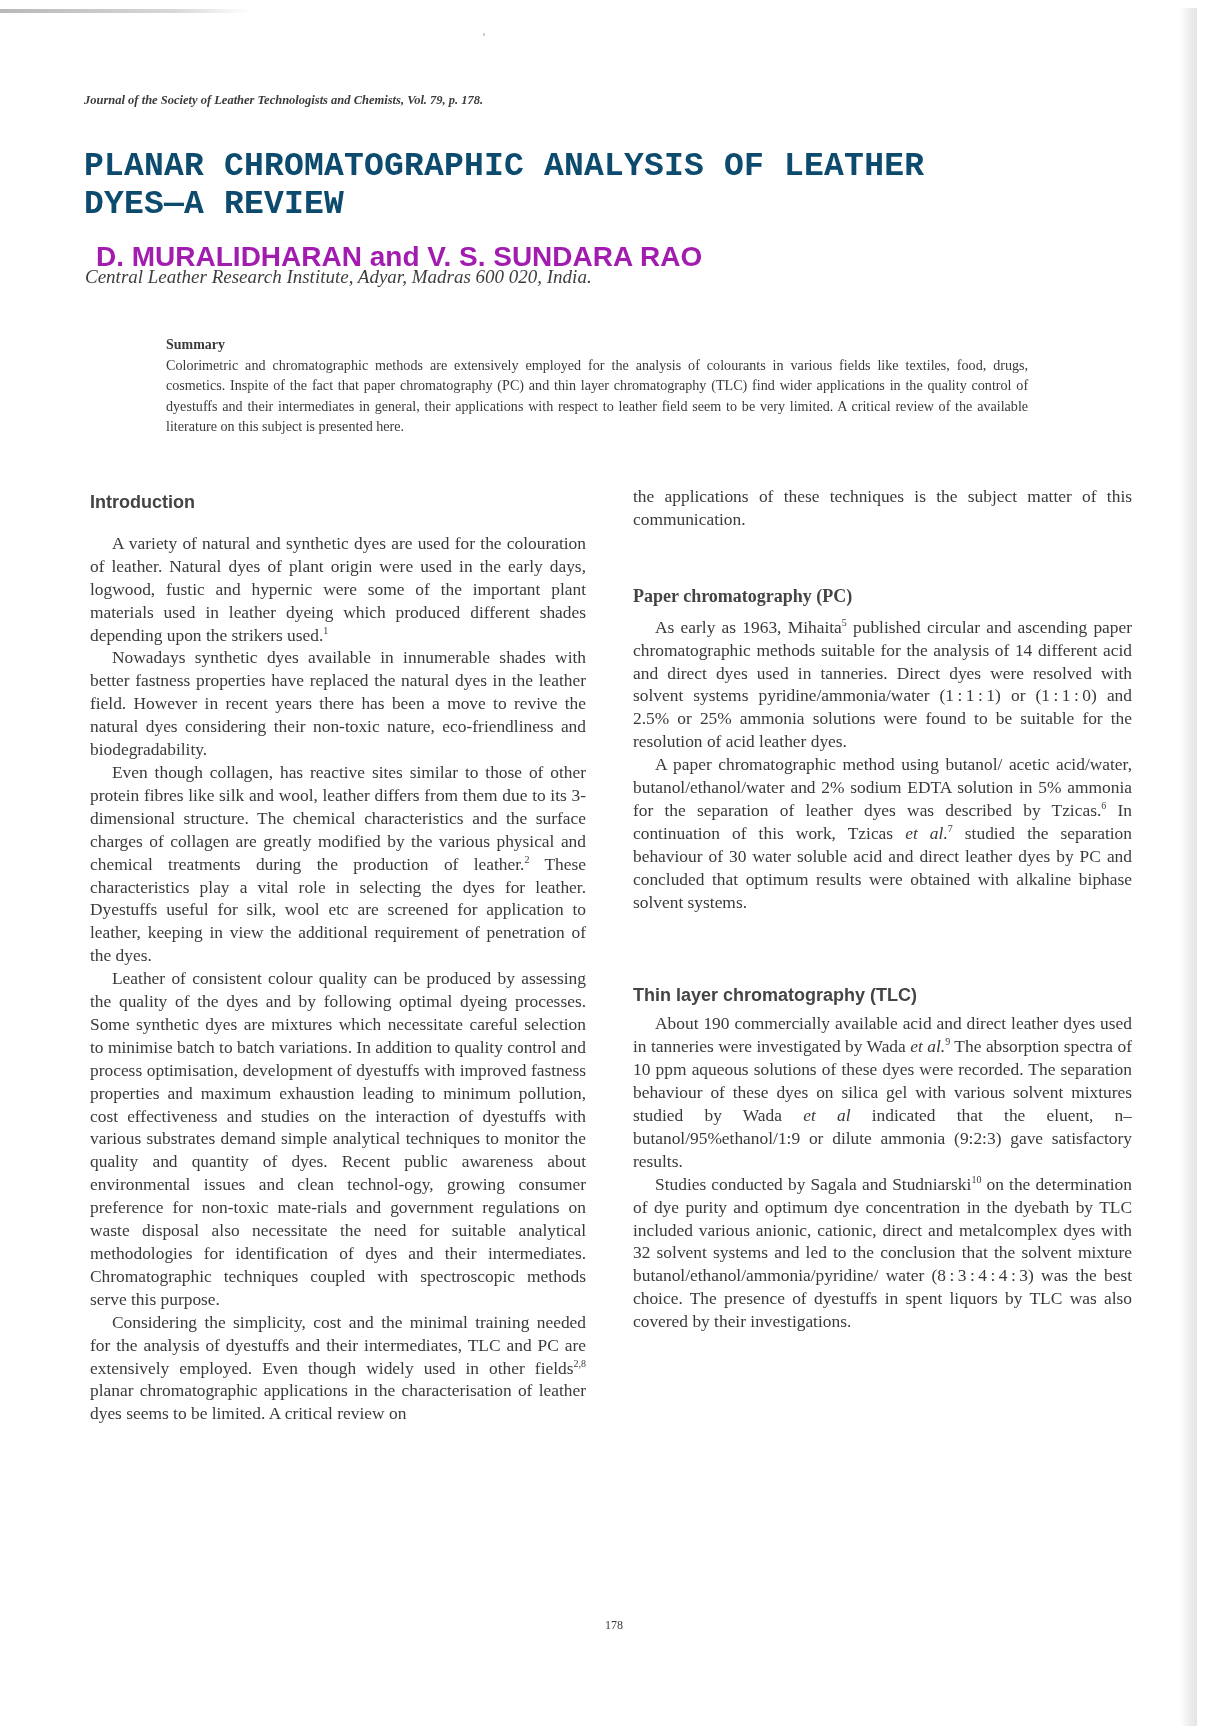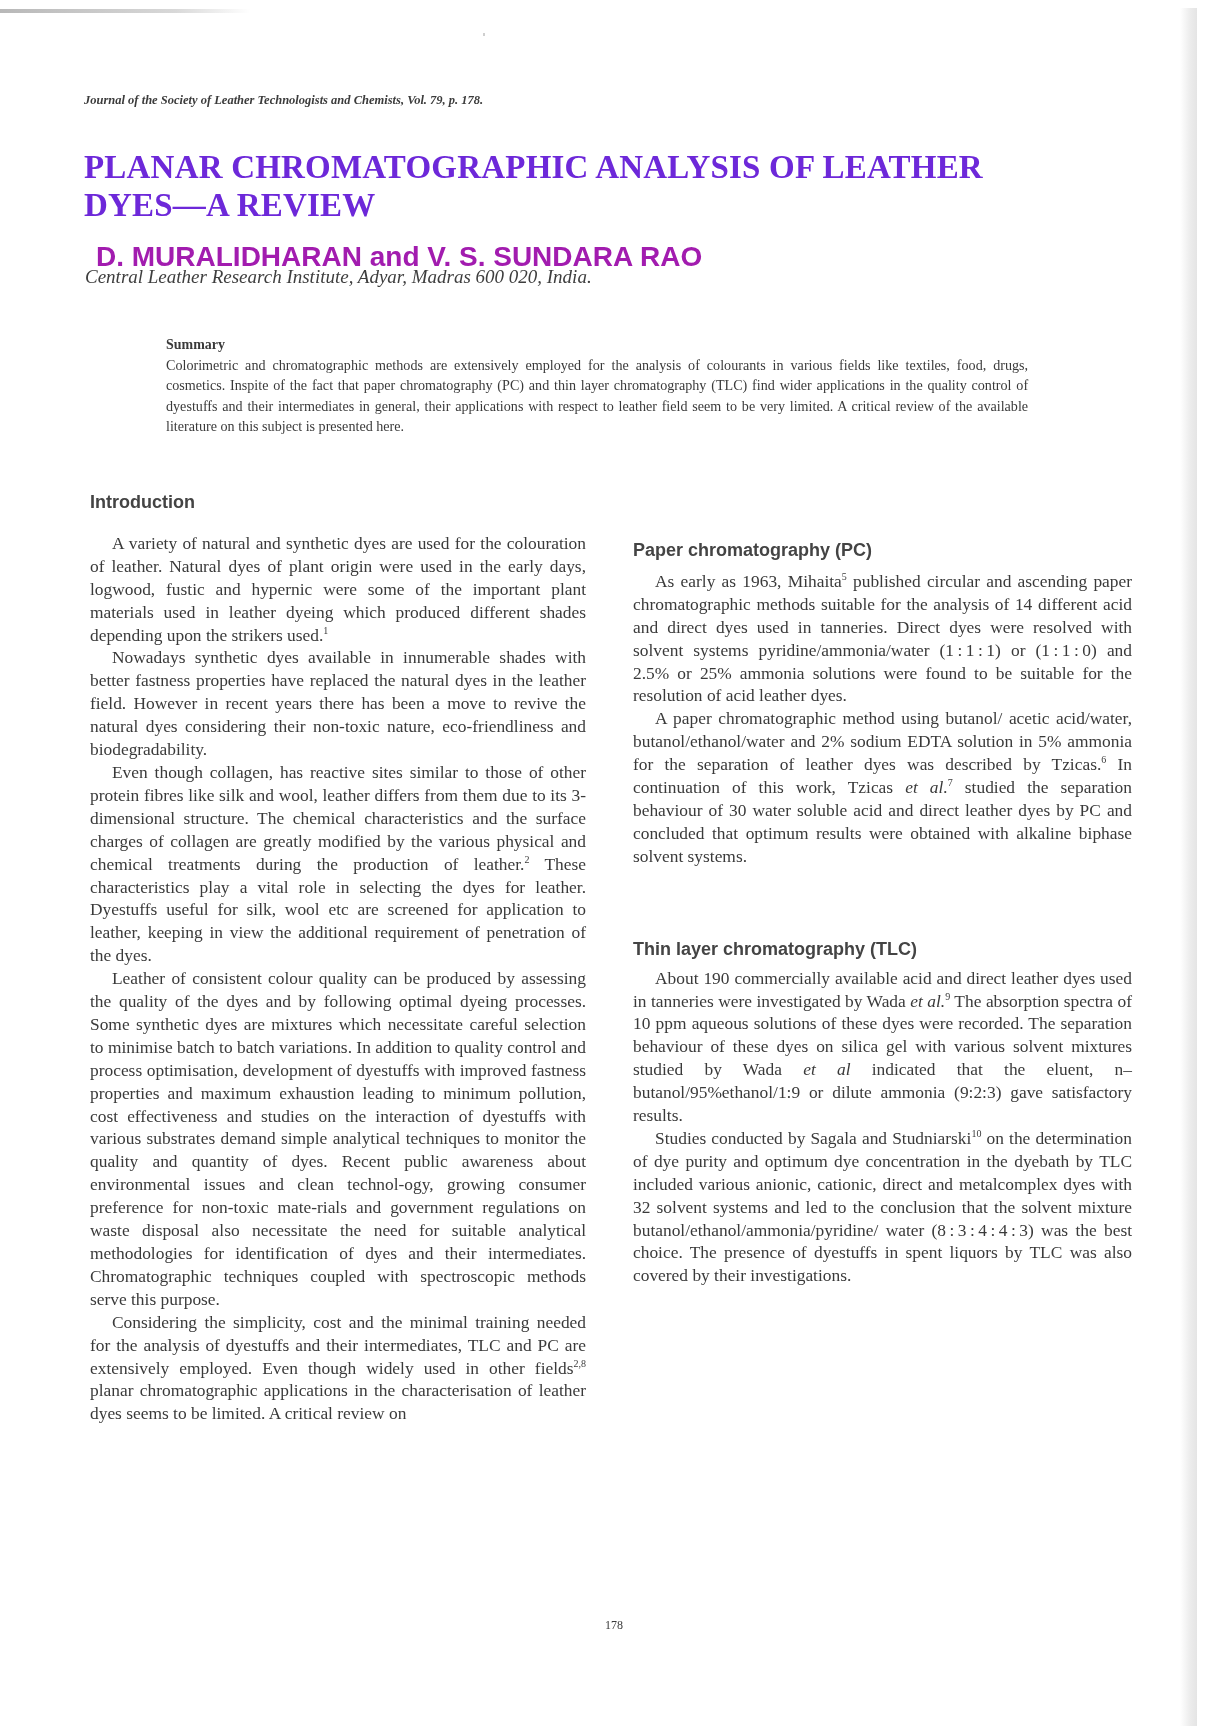--- a/index.html
+++ b/index.html
@@ -14,22 +14,22 @@
   .right-edge {
     position: absolute; left: 1180px; top: 8px; width: 17px; height: 1718px;
     background: linear-gradient(to right, #ffffff, #ececec 60%, #e4e4e4);
   }
   .journal-line {
     position: absolute; left: 84px; top: 93px;
     font-family: "Liberation Serif", serif; font-style: italic; font-size: 12.5px; color: #3c3c3c; font-weight: bold;
   }
   .title {
     position: absolute; left: 84px; top: 148px; width: 1000px;
-    font-family: Liberation Serif, serif; font-weight: bold; font-size: 33px; line-height: 38px;
-    color: #6d28d9; letter-spacing: 0.2px;
+    font-family: Liberation Mono, monospace; font-weight: bold; font-size: 33px; line-height: 38px;
+    color: #0c4a6e; letter-spacing: 0.2px;
   }
   .authors {
     position: absolute; left: 96px; top: 241px;
     font-family: "Liberation Sans", sans-serif; font-weight: bold; font-size: 28px; color: #a21caf;
   }
   .affiliation {
     position: absolute; left: 85px; top: 266px;
     font-family: "Liberation Serif", serif; font-style: italic; font-size: 19px; color: #3e3e3e;
   }
   .summary {
@@ -45,21 +45,21 @@
   }
   .col-left { left: 90px; top: 491px; width: 496px; }
   .col-right { left: 633px; top: 485px; width: 499px; }
   .col p { margin: 0; text-indent: 22px; }
   .col p.noindent { text-indent: 0; }
   .section-heading {
     font-family: "Liberation Sans", sans-serif; font-weight: bold; font-size: 18px; color: #444;
     margin: 0; text-indent: 0 !important;
   }
   .h-intro { margin-top: 0; margin-bottom: 18px; }
-  .h-pc { margin-top: 54px; margin-bottom: 8px; }
+  .h-pc { margin-top: 54px; margin-bottom: 8px; font-family: Liberation Serif, serif; }
   .h-tlc { margin-top: 70px; margin-bottom: 6px; }
   sup { font-size: 10px; line-height: 0; vertical-align: 7px; }
   .page-number {
     position: absolute; left: 605px; top: 1618px;
     font-family: "Liberation Serif", serif; font-size: 12px; color: #3a3a3a;
   }
   .spec { position: absolute; left: 483px; top: 33px; width: 2px; height: 3px; background: #cfcfcf; }
 </style>
 </head>
 <body>
@@ -86,20 +86,21 @@
 <div class="col col-left">
   <h2 class="section-heading h-intro">Introduction</h2>
   <p><span>A variety of natural and synthetic dyes are used for the colouration of leather. Natural dyes of plant origin were used in the early days, logwood, fustic and hypernic were some of the important plant materials used in leather dyeing which produced different shades depending upon the strikers used.</span><sup>1</sup></p>
   <p>Nowadays synthetic dyes available in innumerable shades with better fastness properties have replaced the natural dyes in the leather field. However in recent years there has been a move to revive the natural dyes considering their non-toxic nature, eco-friendliness and biodegradability.</p>
   <p><span>Even though collagen, has reactive sites similar to those of other protein fibres like silk and wool, leather differs from them due to its 3-dimensional structure. The chemical characteristics and the surface charges of collagen are greatly modified by the various physical and chemical treatments during the production of leather.</span><sup>2</sup><span> These characteristics play a vital role in selecting the dyes for leather. Dyestuffs useful for silk, wool etc are screened for application to leather, keeping in view the additional requirement of penetration of the dyes.</span></p>
   <p>Leather of consistent colour quality can be produced by assessing the quality of the dyes and by following optimal dyeing processes. Some synthetic dyes are mixtures which necessitate careful selection to minimise batch to batch variations. In addition to quality control and process optimisation, development of dyestuffs with improved fastness properties and maximum exhaustion leading to minimum pollution, cost effectiveness and studies on the interaction of dyestuffs with various substrates demand simple analytical techniques to monitor the quality and quantity of dyes. Recent public awareness about environmental issues and clean technol-ogy, growing consumer preference for non-toxic mate-rials and government regulations on waste disposal also necessitate the need for suitable analytical methodologies for identification of dyes and their intermediates. Chromatographic techniques coupled with spectroscopic methods serve this purpose.</p>
   <p><span>Considering the simplicity, cost and the minimal training needed for the analysis of dyestuffs and their intermediates, TLC and PC are extensively employed. Even though widely used in other fields</span><sup>2,8</sup><span> planar chromatographic applications in the characterisation of leather dyes seems to be limited. A critical review on</span></p>
 </div>
 
 <div class="col col-right">
+  <p class="noindent">the applications of these techniques is the subject matter of this communication.</p>
 
   <h2 class="section-heading h-pc">Paper chromatography (PC)</h2>
   <p><span>As early as 1963, Mihaita</span><sup>5</sup><span> published circular and ascending paper chromatographic methods suitable for the analysis of 14 different acid and direct dyes used in tanneries. Direct dyes were resolved with solvent systems pyridine/ammonia/water (1 : 1 : 1) or (1 : 1 : 0) and 2.5% or 25% ammonia solutions were found to be suitable for the resolution of acid leather dyes.</span></p>
   <p><span>A paper chromatographic method using butanol/ acetic acid/water, butanol/ethanol/water and 2% sodium EDTA solution in 5% ammonia for the separation of leather dyes was described by Tzicas.</span><sup>6</sup><span> In continuation of this work, Tzicas </span><i>et al.</i><sup>7</sup><span> studied the separation behaviour of 30 water soluble acid and direct leather dyes by PC and concluded that optimum results were obtained with alkaline biphase solvent systems.</span></p>
 
   <h2 class="section-heading h-tlc">Thin layer chromatography (TLC)</h2>
   <p><span>About 190 commercially available acid and direct leather dyes used in tanneries were investigated by Wada </span><i>et al.</i><sup>9</sup><span> The absorption spectra of 10 ppm aqueous solutions of these dyes were recorded. The separation behaviour of these dyes on silica gel with various solvent mixtures studied by Wada </span><i>et al</i><span> indicated that the eluent, n–butanol/95%ethanol/1:9 or dilute ammonia (9:2:3) gave satisfactory results.</span></p>
   <p><span>Studies conducted by Sagala and Studniarski</span><sup>10</sup><span> on the determination of dye purity and optimum dye concentration in the dyebath by TLC included various anionic, cationic, direct and metalcomplex dyes with 32 solvent systems and led to the conclusion that the solvent mixture butanol/ethanol/ammonia/pyridine/ water (8 : 3 : 4 : 4 : 3) was the best choice. The presence of dyestuffs in spent liquors by TLC was also covered by their investigations.</span></p>
 </div>
 

